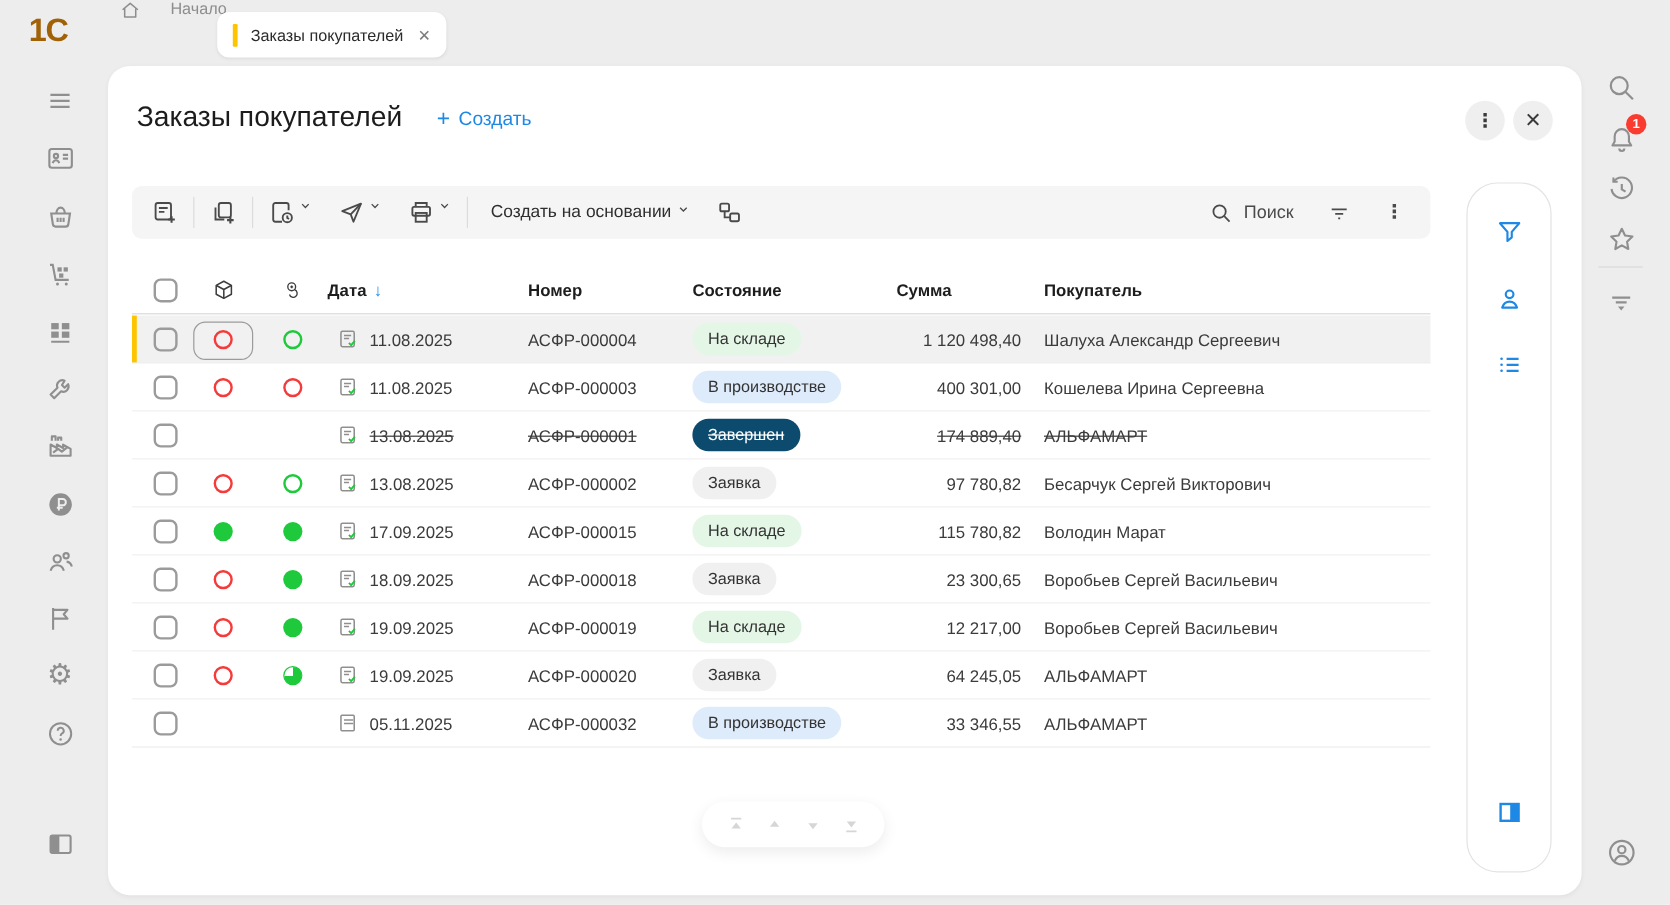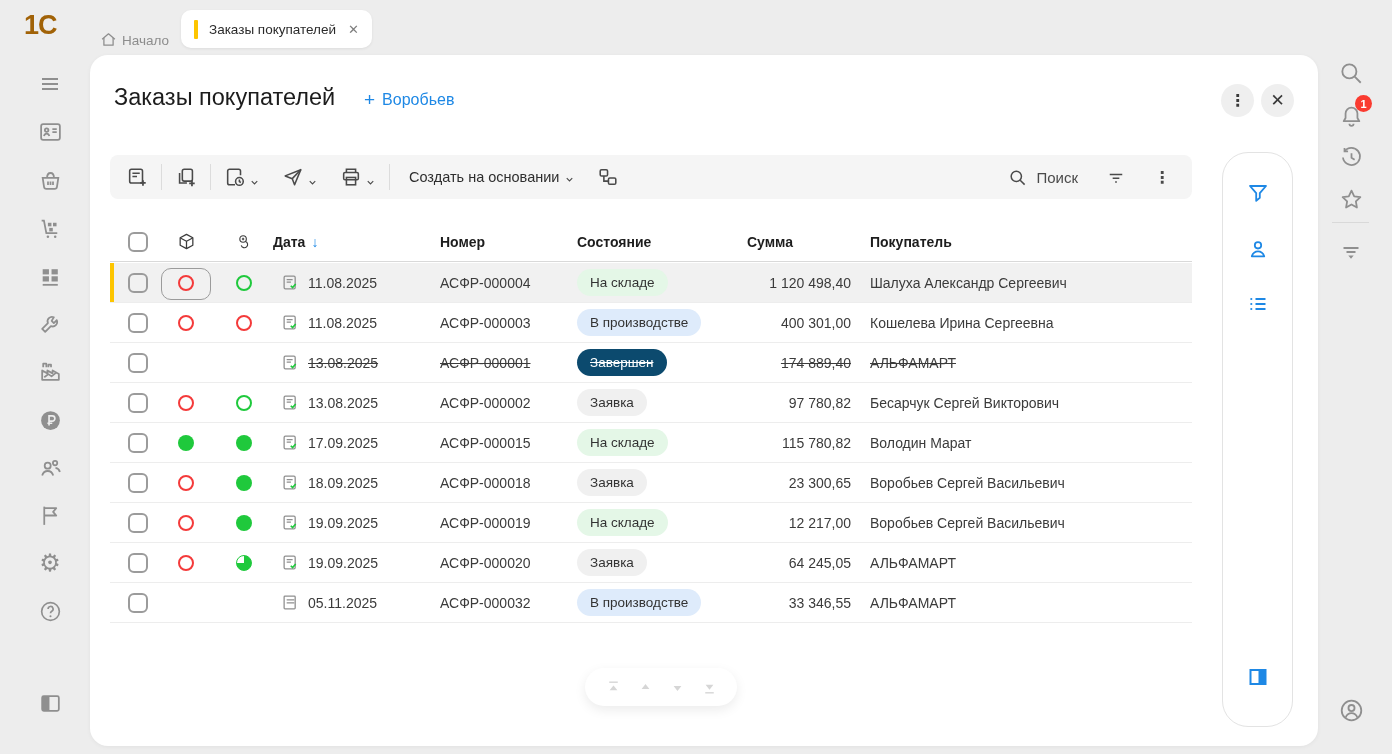--- a/index.html
+++ b/index.html
@@ -7,42 +7,42 @@
     --ink:#333; --icon-gray:#8f8f8f; --bg:#ededed;
   }
   *{box-sizing:border-box;margin:0;padding:0}
   html,body{width:1392px;height:754px;overflow:hidden}
   body{background:var(--bg);font-family:"Liberation Sans","DejaVu Sans",sans-serif;position:relative;color:var(--ink)}
   svg{display:block}
 
   
   .topbar{position:absolute;left:0;top:0;width:100%;height:48px}
   .logo{position:absolute;left:24px;top:8px;color:#a16207;font-weight:700;font-size:27px;letter-spacing:-1px;display:flex;align-items:center;height:34px}
-  .home{position:absolute;left:100px;top:0;height:48px;display:flex;align-items:flex-end;gap:5px;color:#8d8d8d;font-size:13.5px}
+  .home{position:absolute;left:100px;top:0;height:48px;display:flex;align-items:flex-start;gap:25px;color:#8d8d8d;font-size:13.5px}
   .tab{position:absolute;left:181px;top:10px;height:38px;background:#fff;border-radius:10px;display:flex;align-items:center;padding:0 13px;box-shadow:0 1px 3px rgba(0,0,0,.07)}
   .tab-accent{width:4px;height:19px;background:var(--yellow);border-radius:1px;margin-right:11px}
   .tab-label{font-size:13.5px;color:#2b2b2b}
   .tab-close{margin-left:12px;color:#7d7d7d;font-size:13px;cursor:pointer;line-height:1}
 
   
   .rail-btn{position:absolute;left:35px;width:30px;height:30px;display:flex;align-items:center;justify-content:center;color:var(--icon-gray)}
   .rail-btn .uni{font-size:24px;line-height:1}
 
   
   .card{position:absolute;left:90px;top:55px;width:1228px;height:691px;background:#fff;border-radius:18px;box-shadow:0 1px 4px rgba(0,0,0,.05)}
   .page-title{position:absolute;left:114px;top:84px;font-size:23.5px;color:#1c1c1c}
   .create-btn{position:absolute;left:364px;top:89px;display:flex;align-items:center;gap:7px;color:var(--blue);font-size:16px;cursor:pointer}
   .create-btn .plus{font-size:19px;font-weight:400}
   .round-btn{position:absolute;top:84px;width:33px;height:33px;border-radius:50%;background:#efefef;display:flex;align-items:center;justify-content:center;color:#3a3a3a;cursor:pointer}
   .round-btn.kebab{left:1221px;font-size:16px;font-weight:700}
   .round-btn.close{left:1261px;font-size:17px}
 
   
   .toolbar{position:absolute;left:110px;top:155px;width:1082px;height:44px;background:#f5f5f5;border-radius:8px;display:flex;align-items:center;padding:0 16px}
-  .tb-btn{display:flex;align-items:flex-end;gap:3px;color:#4a4a4a;cursor:pointer}
+  .tb-btn{display:flex;align-items:flex-start;gap:3px;color:#4a4a4a;cursor:pointer}
   .tb-sep{width:1px;height:26px;background:#dcdcdc;margin:0 13px}
   .tb-gap{width:22px}
   .tb-label{font-size:14.5px;color:#2e2e2e;margin:0 2px 0 6px}
   .tb-right{margin-left:auto;display:flex;align-items:center;gap:28px;padding-right:6px}
   .search-box{display:flex;align-items:center;gap:9px;color:#4a4a4a;font-size:15px;cursor:pointer}
   .kebab-dots{font-size:16px;font-weight:700;color:#4a4a4a;cursor:pointer}
 
   
   .thead{position:absolute;left:110px;top:222px;width:1082px;height:40px;border-bottom:1px solid #d9d9d9}
   .tbody{position:absolute;left:110px;top:263px;width:1082px}
@@ -220,21 +220,21 @@
         </svg>
       </span>
     </div>
 </div>
 
 <div class="card"></div>
 
 <div class="page-title">Заказы покупателей</div>
 <div class="create-btn">
   <span class="plus">+</span>
-  <span>Воробьев</span>
+  <span>Создать</span>
 </div>
 <div class="round-btn kebab">
     <span>⋮</span>
   </div>
 <div class="round-btn close">
     <span>✕</span>
   </div>
 
 <div class="toolbar">
   <span class="tb-btn">

